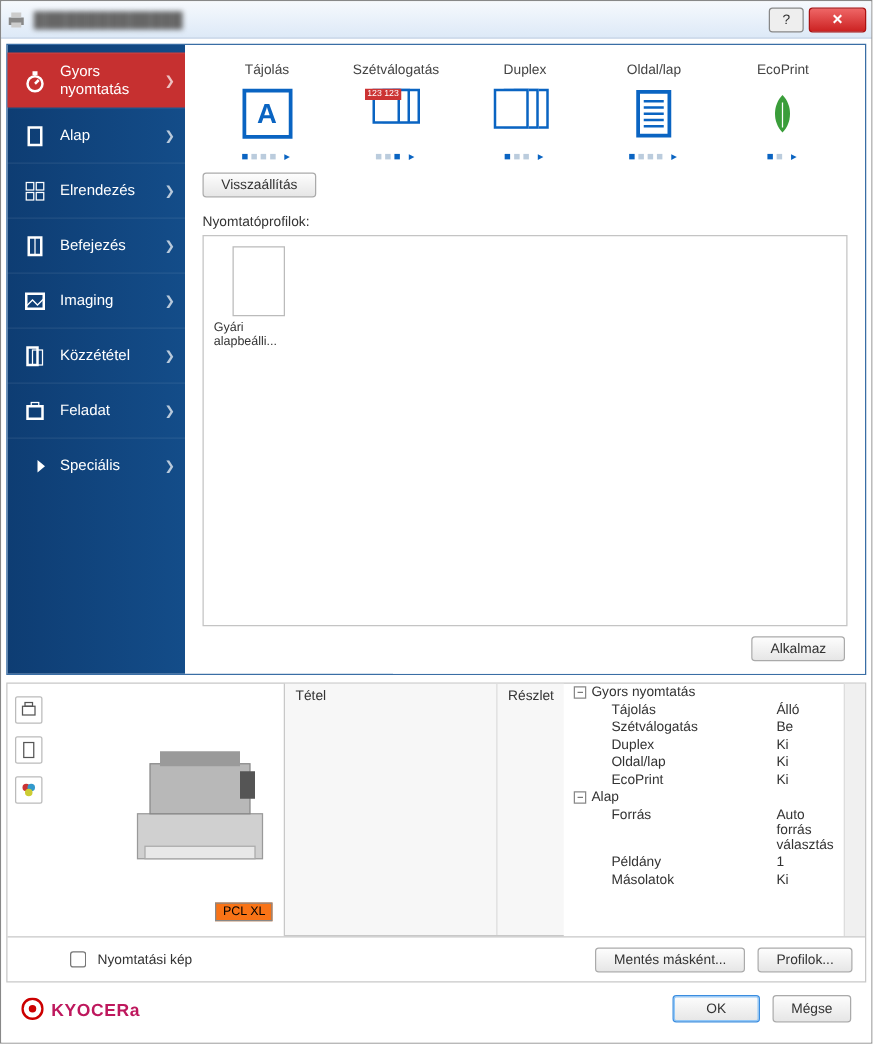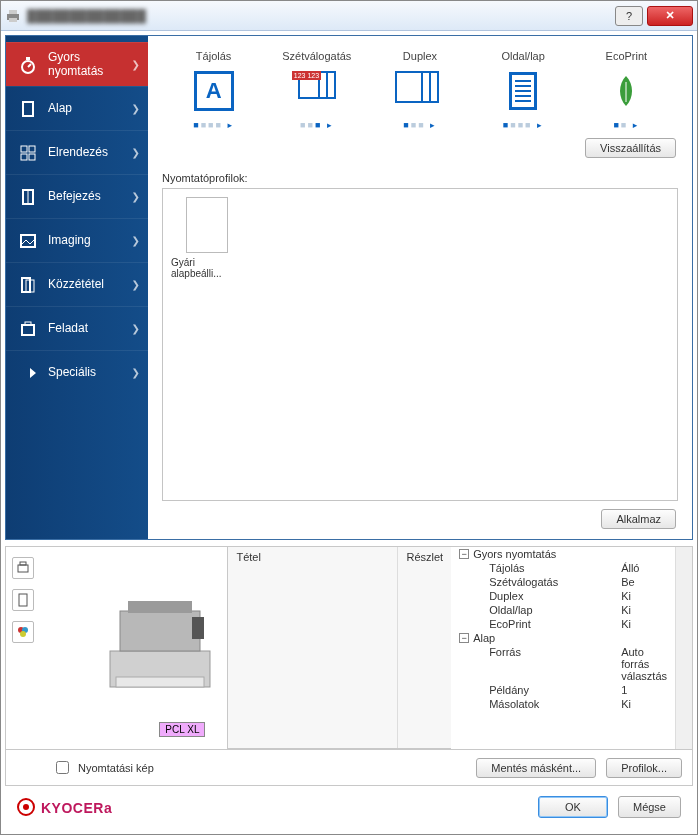--- a/index.html
+++ b/index.html
@@ -25,35 +25,35 @@
   .content { flex:1; background:#fff; padding:10px 14px 10px 14px; display:flex; flex-direction:column; }
   .row-opts { display:flex; justify-content:space-around; margin-top:4px; }
   .opt { width:96px; text-align:center; font-size:11px; color:#444; cursor:pointer; }
   .opt .opt-title { margin-bottom:6px; }
   .opt .opt-icon { height:46px; display:flex; align-items:center; justify-content:center; }
   .opt .dots { margin-top:6px; font-size:9px; color:#0a64c2; letter-spacing:2px; }
   .dots span.on { color:#0a64c2; } .dots span.off { color:#bcd; }
 
   .btn { background:linear-gradient(#fdfdfd,#e6e6e6); border:1px solid #aaa; border-radius:3px; font-size:11px; color:#333; padding:3px 14px; cursor:pointer; }
 
-  .reset-row { display:flex; justify-content:flex-end; margin:8px 2px 8px 0; }
+  .reset-row { display:flex; margin:8px 2px 8px 0; }
   .profiles-label { font-size:11px; color:#333; margin:6px 0 4px 0; }
   .profiles-box { flex:1; border:1px solid #c4c4c4; background:#fff; padding:8px; display:flex; align-items:flex-start; gap:12px; }
   .profile-item { width:72px; font-size:10px; color:#333; cursor:pointer; }
   .profile-thumb { width:42px; height:56px; border:1px solid #bbb; background:#fff; margin:0 auto 4px; }
   .apply-row { display:flex; justify-content:flex-end; margin:8px 2px 0 0; }
 
   .lower { height:240px; margin-top:6px; border:1px solid #c8c8c8; background:#fff; display:flex; flex-direction:column; }
   .lower-main { flex:1; display:flex; }
   .lower-left { width:272px; border-right:1px solid #c8c8c8; padding:6px; position:relative; display:flex; }
   .mini-tabs { width:28px; display:flex; flex-direction:column; gap:10px; padding-top:4px; }
   .mini-tab { width:22px; height:22px; border:1px solid #bbb; border-radius:2px; display:flex; align-items:center; justify-content:center; cursor:pointer; }
   .preview-area { flex:1; position:relative; }
   .printer-img { position:absolute; left:40px; top:28px; width:160px; height:120px; }
-  .pcl-badge { position:absolute; right:16px; bottom:6px; border:1px solid #888; font-size:10px; padding:1px 5px; background:#f0abfc; }
+  .pcl-badge { position:absolute; right:3px; bottom:6px; border:1px solid #888; font-size:10px; padding:1px 5px; background:#f97316; }
   .lower-right { flex:1; display:flex; flex-direction:column; }
   .detail-head { display:flex; font-size:11px; color:#333; border-bottom:1px solid #c8c8c8; background:#f7f7f7; }
   .detail-head div { padding:4px 8px; }
   .dh1 { width:170px; border-right:1px solid #ddd; }
   .dh2 { flex:1; }
   .detail-body { flex:1; overflow:auto; font-size:11px; color:#333; }
   .drow { display:flex; padding:1px 8px; }
   .drow .k { width:162px; }
   .drow .v { flex:1; }
   .drow.group .k { display:flex; align-items:center; gap:4px; }

